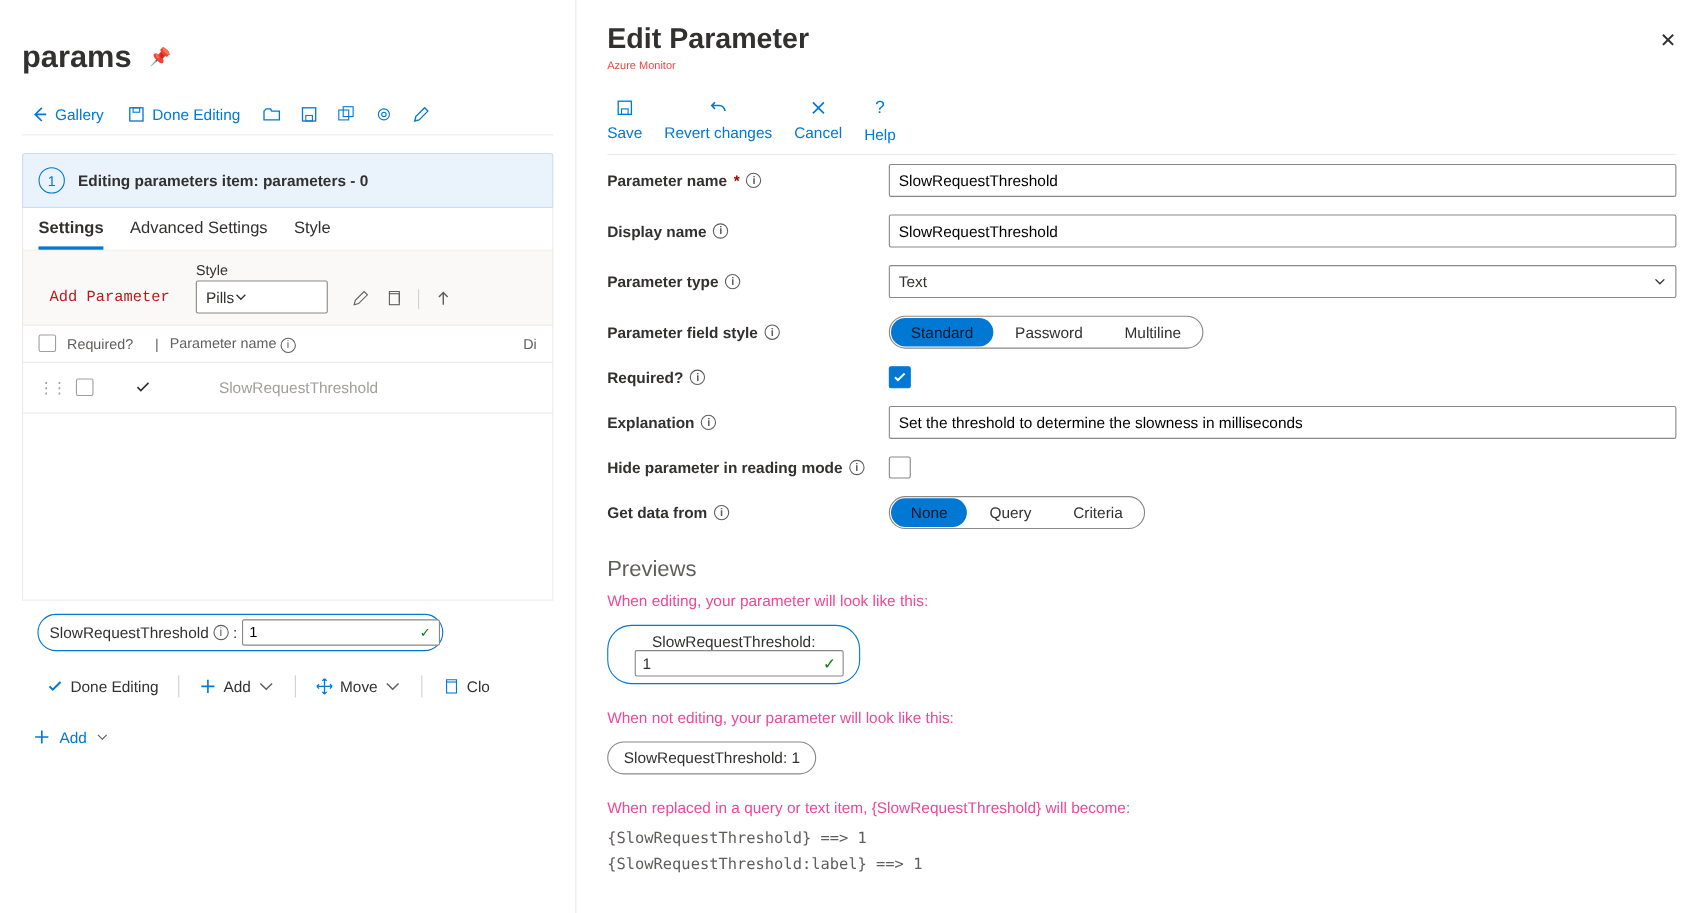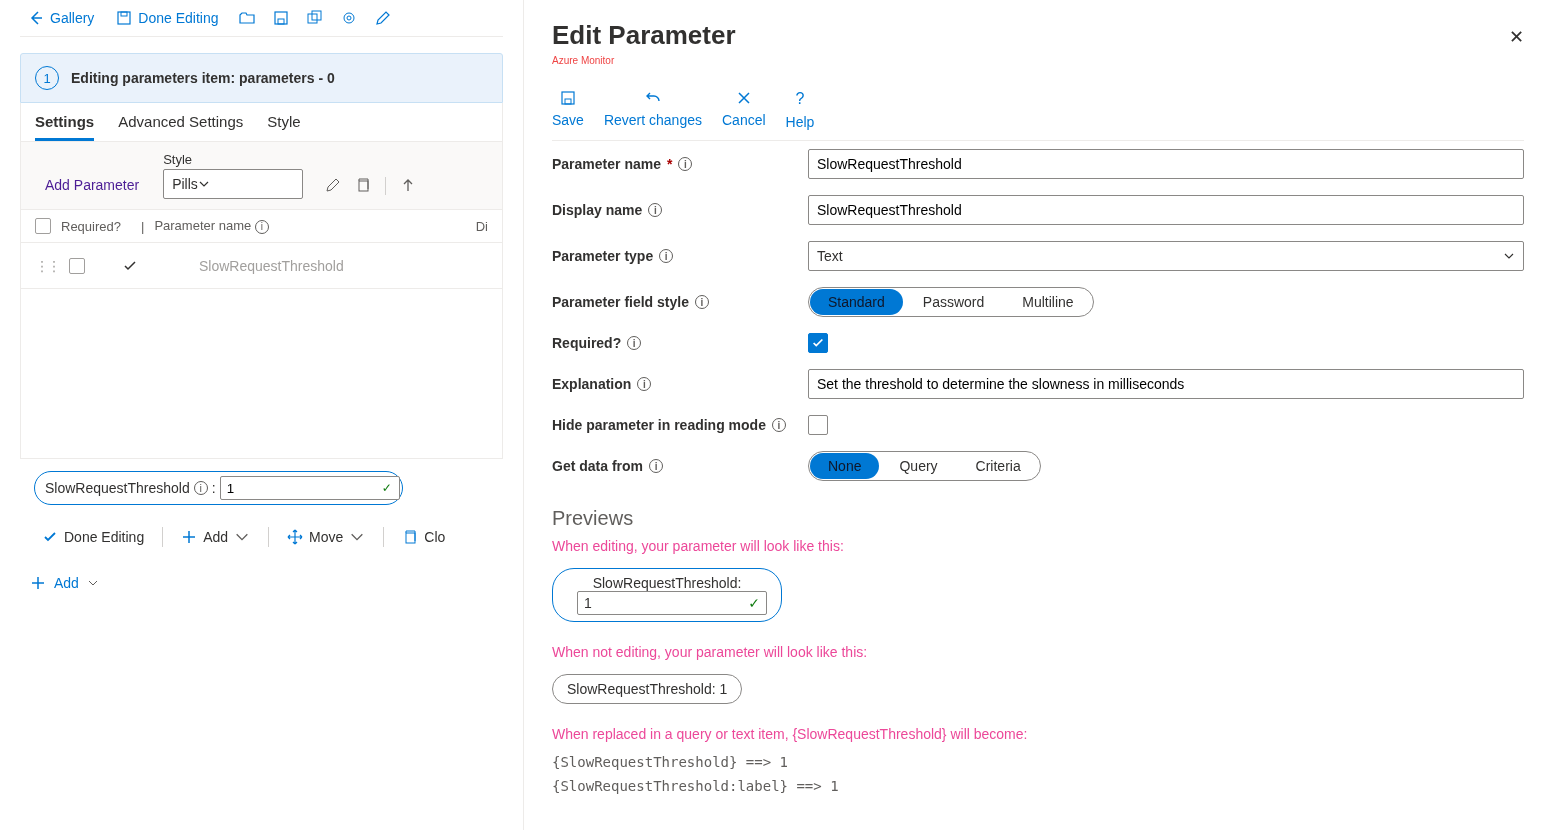--- a/index.html
+++ b/index.html
@@ -26,24 +26,24 @@
 
   .step-header { display:flex; align-items:center; gap:12px; padding:12px 14px; background:#eaf2fb; border:1px solid #c7e0f4; border-radius:3px 3px 0 0;}
   .step-circle { width:24px; height:24px; border:1px solid #0078d4; border-radius:50%; display:flex; align-items:center; justify-content:center; color:#0078d4; font-size:13px;}
   .step-title { font-weight:600; }
 
   .tabs { display:flex; gap:24px; padding:10px 14px 0 14px; border:1px solid #edebe9; border-top:none;}
   .tab { padding-bottom:8px; cursor:pointer; font-size:15px;}
   .tab.active { font-weight:600; border-bottom:3px solid #0078d4; color:#323130;}
 
   .param-controls { display:flex; align-items:flex-end; gap:14px; padding:10px 14px; background:#faf9f8; border:1px solid #edebe9; border-top:none;}
-  .add-param-btn { color:#4c1d95; cursor:default; padding:6px 10px;}
+  .add-param-btn { color:#b91c1c; cursor:default; padding:6px 10px;font-family:Liberation Mono, monospace;}
   .style-group { display:flex; flex-direction:column;}
   .style-label { font-size:13px; margin-bottom:2px;}
-  .style-select { width:140px; height:30px; border:1px solid #8a8886; border-radius:2px; padding:12px 8px; background:#fff; display:flex; align-items:center; }
+  .style-select { width:120px; height:30px; border:1px solid #8a8886; border-radius:2px; padding:12px 8px; background:#fff; display:flex; align-items:center; }
   .control-icons { display:flex; gap:14px; margin-left:8px; margin-bottom:4px;}
   .control-icons svg { width:16px; height:16px; color:#605e5c; cursor:pointer;}
 
   .table-head { display:flex; align-items:center; gap:10px; padding:8px 14px; color:#605e5c; font-size:13px; border:1px solid #edebe9; border-top:none;}
   .table-head .col-req { width:70px;}
   .table-head .col-name { flex:1;}
   .table-row { display:flex; align-items:center; gap:10px; padding:12px 14px; border:1px solid #edebe9; border-top:none; min-height:46px;}
   .drag-dots { color:#a19f9d; letter-spacing:-2px;}
   .row-check { width:16px; height:16px; border:1px solid #a19f9d; border-radius:2px; background:#fff;}
   .row-checkmark { color:#323130; width:70px; display:flex; justify-content:center;}
@@ -96,20 +96,24 @@
 
   .code-line { font-family: Consolas, monospace; color:#605e5c; padding:4px 0;}
   .chev-down { width:12px; height:12px; }
 </style>
 </head>
 <body>
 
 <div class="app">
 
   <div class="left-panel">
+    <div class="page-title-row">
+      <div class="page-title">params</div>
+      <span class="pin-icon">📌</span>
+    </div>
 
     <div class="toolbar">
       <div class="tb-item">
         <svg viewBox="0 0 16 16">
             <path fill="none" stroke="#0078d4" stroke-width="1.5" d="M10 2L4 8l6 6M4 8h10"></path>
           </svg>
         <span>Gallery</span>
       </div>
       <div class="tb-item">
         <svg viewBox="0 0 16 16">

